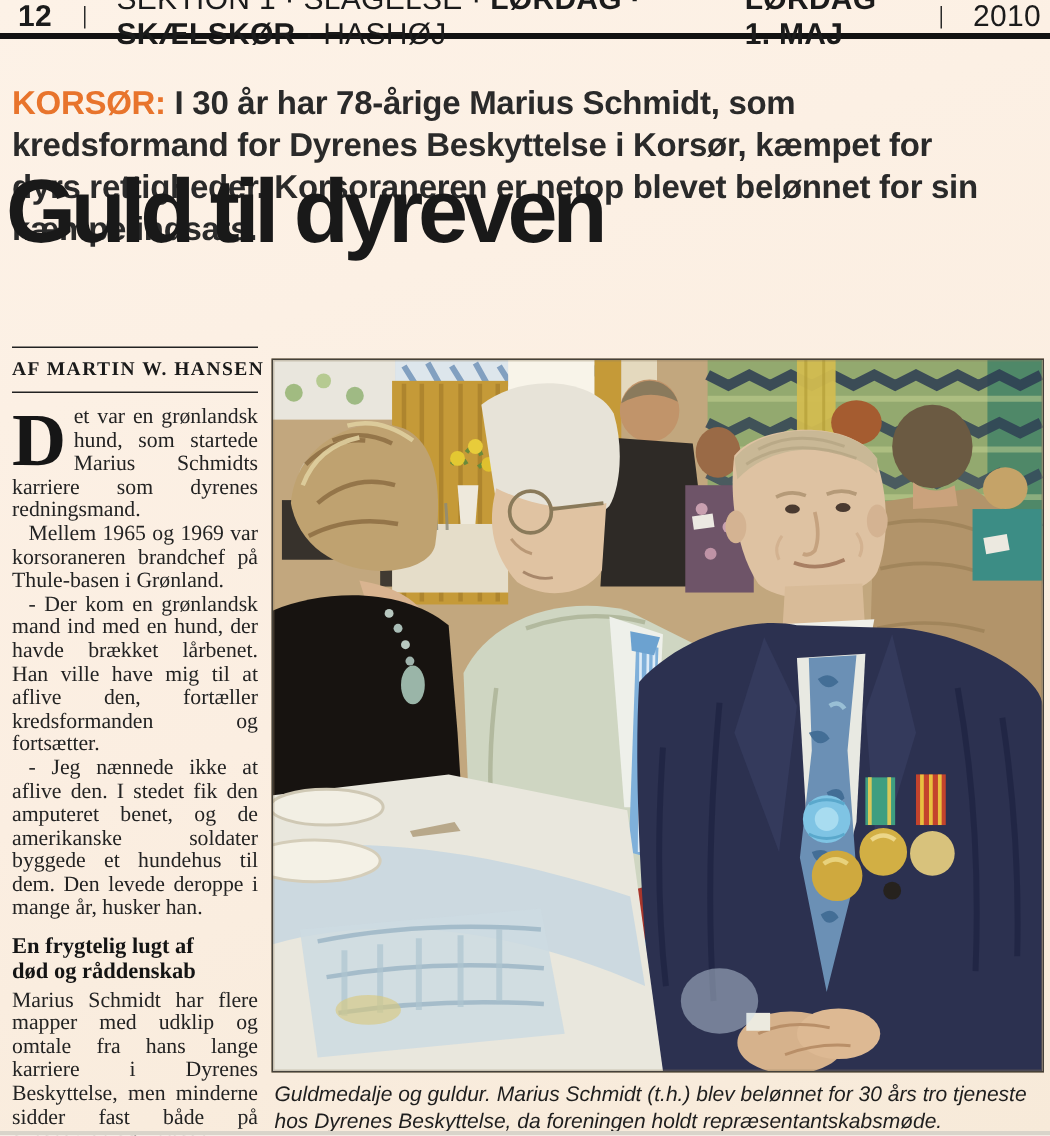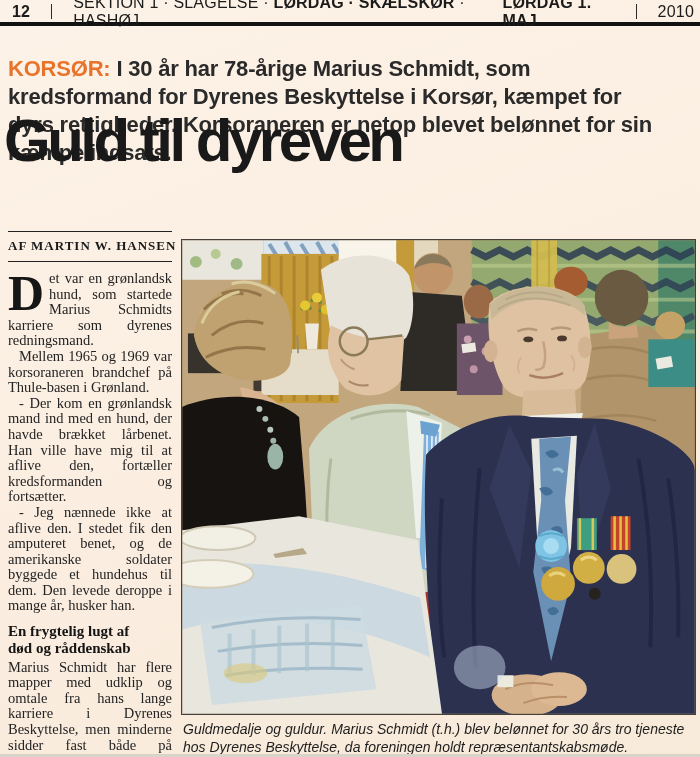--- a/index.html
+++ b/index.html
@@ -7,21 +7,21 @@
     width:700px;height:757px;position:relative;overflow:hidden;
     background:linear-gradient(160deg,#fdf2e7 0%,#fbeee1 55%,#f7ead9 100%);
     font-family:"Liberation Sans",sans-serif;color:#1b1b1b;
     -webkit-font-smoothing:antialiased;
   }
   
   .masthead{
     position:absolute;left:0;right:0;top:0;height:21px;
     border-bottom:4px solid #121212;
     display:flex;align-items:center;
-    font-size:16px;padding:1px 6px 0 12px;letter-spacing:.2px;gap:12px;
+    font-size:20px;padding:1px 6px 0 12px;letter-spacing:.2px;gap:12px;
   }
   .mh-page{font-weight:bold;}
   .mh-bar{border-left:1.5px solid #2a2a2a;height:15px;margin:0 9px;}
   .mh-bold{font-weight:bold;}
   .mh-spacer{flex:1;}
   
   .lead{
     position:absolute;top:33px;left:8px;width:660px;
     font-size:22px;font-weight:bold;line-height:1.28;color:#2a2a2a;
     letter-spacing:-.2px;

